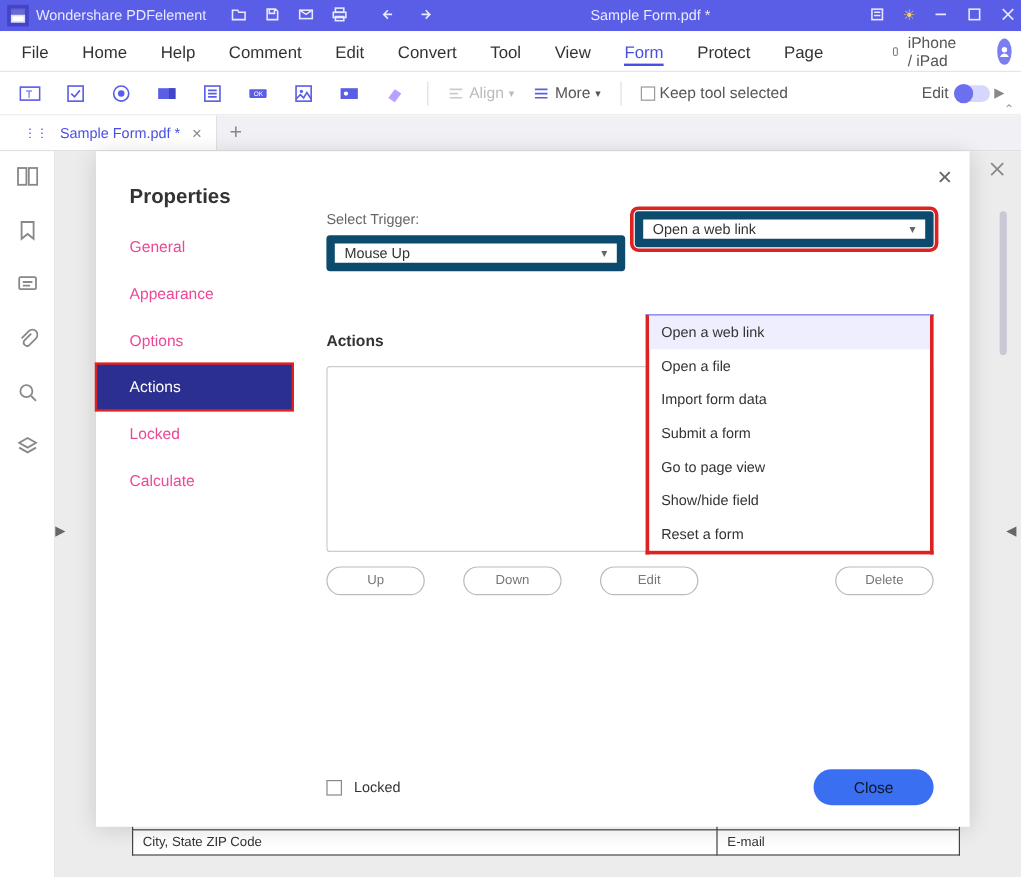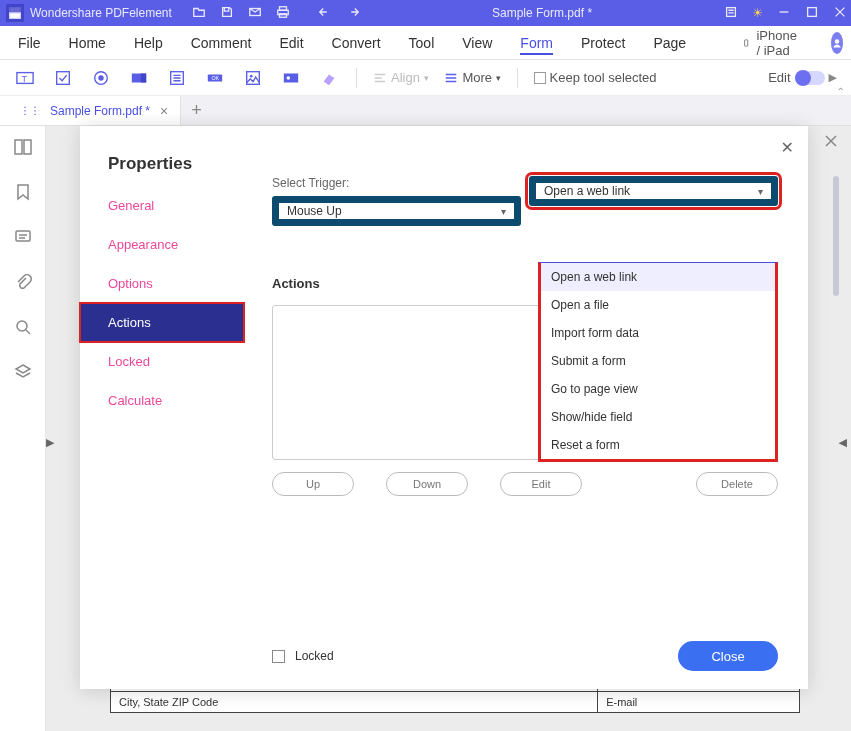--- a/index.html
+++ b/index.html
@@ -73,21 +73,21 @@
 .modal-main .dropdown { position: absolute; top: 86px; right: 0; width: 240px; border: 3px solid #d22; border-top: 1px solid #4a4fe4; background: #fff; z-index: 10; }
 .modal-main .dropdown .opt { padding: 7px 10px; font-size: 12px; cursor: pointer; }
 .modal-main .dropdown .opt.hov { background: #eef; }
 .modal-main .actbox { width: 100%; height: 155px; border: 1px solid #ccc; border-radius: 3px; }
 .modal-main .btnrow { display: flex; gap: 32px; margin-top: 12px; }
 .modal-main .pillbtn { width: 82px; height: 24px; border: 1px solid #bbb; border-radius: 12px; background: #fff; font-size: 11px; color: #777; display: flex; align-items: center; justify-content: center; cursor: pointer; }
 .modal-main .btn-del { margin-left: auto; }
 .modal-foot { position: absolute; left: 192px; right: 30px; bottom: 18px; display: flex; align-items: center; }
 .modal-foot .lock { display: flex; align-items: center; gap: 10px; font-size: 12px; }
 .modal-foot .lock .cb { width: 13px; height: 13px; border: 1px solid #888; }
-.modal-foot .closebtn { margin-left: auto; width: 100px; height: 30px; background: #3a6ff2; color: #ffffff; border-radius: 15px; display: flex; align-items: center; justify-content: center; font-size: 13px; cursor: pointer; }
+.modal-foot .closebtn { margin-left: auto; width: 100px; height: 30px; background: #3a6ff2; color: #0f172a; border-radius: 15px; display: flex; align-items: center; justify-content: center; font-size: 13px; cursor: pointer; }
 
 svg.stroke * { fill: none; stroke: currentColor; stroke-width: 1.5; }
 </style>
 </head>
 <body>
 
 <div class="titlebar">
   <div class="logo">
     <svg viewBox="0 0 16 16">
         <rect x="2" y="2" width="12" height="12" fill="#fff" opacity="0.2"></rect>

